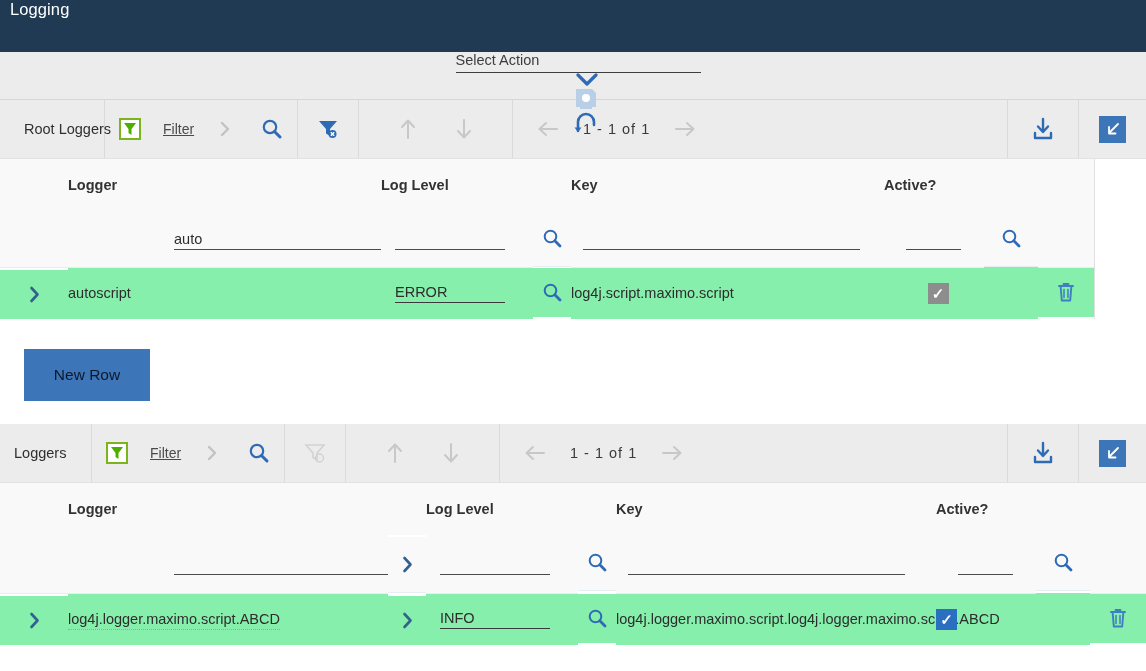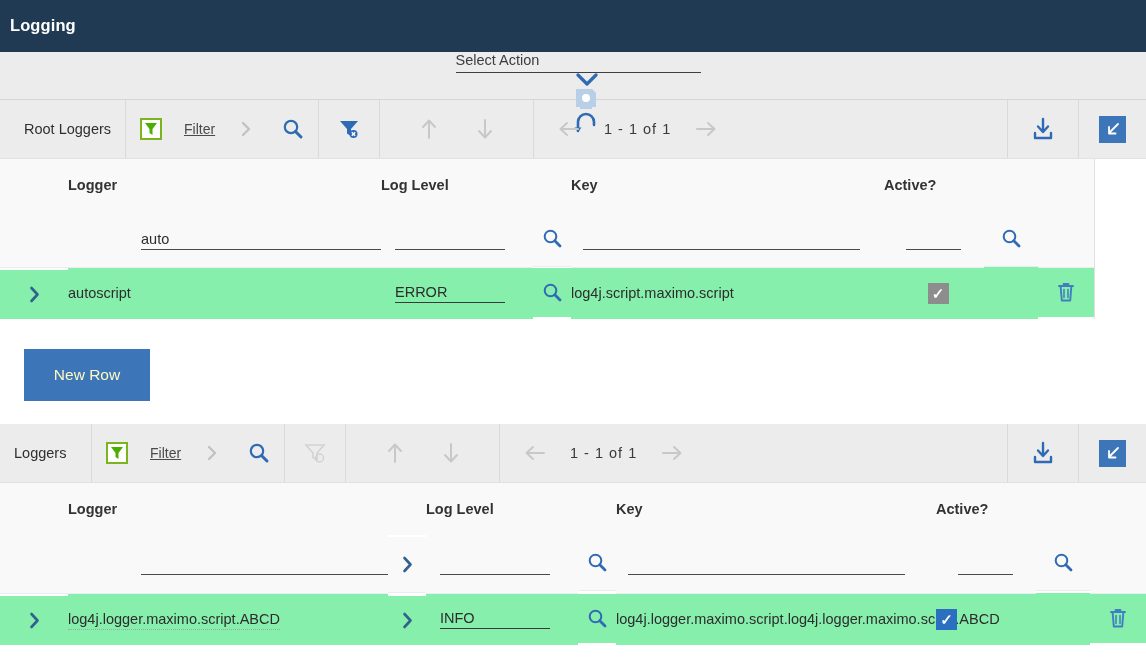--- a/index.html
+++ b/index.html
@@ -11,24 +11,24 @@
   }
 
   
   .app-header {
     height: 52px;
     background: #1f3a52;
     position: relative;
   }
   .app-title {
     position: absolute;
-    left: 10px; top: 16px;
+    left: 10px; top: 0px;
     color: #ffffff;
     font-size: 16.5px;
-    font-weight: bold;
+    font-weight: normal;
     letter-spacing: 0.1px;
   }
 
   
   .action-bar {
     height: 48px;
     background: #ececec;
     border-bottom: 1px solid #d6d6d6;
     display: flex;
     align-items: center;
@@ -163,21 +163,21 @@
   .fld {
     border-bottom: 1px solid #4a4a4a;
     height: 22px;
     font-size: 14.5px;
     color: #2d2d2d;
     display: flex;
     align-items: flex-end;
     padding-bottom: 2px;
     cursor: text;
   }
-  .fld-logger { width: 277px; margin-left: 73px; }
+  .fld-logger { width: 277px; margin-left: 106px; }
   .fld-level  { width: 110px; margin-left: 14px; }
   .fld-key    { width: 277px; margin-left: 12px; }
   .fld-active { width: 55px; margin-left: 22px; }
 
   .val-level {
     width: 110px; margin-left: 14px;
     border-bottom: 1px solid #3a3a3a;
     padding-bottom: 2px;
     font-size: 14.5px;
   }
@@ -213,21 +213,21 @@
     font-size: 15px;
     line-height: 1;
     font-weight: bold;
   }
 
   
   .newrow-wrap { padding: 30px 0 0 24px; height: 105px; background:#ffffff;}
   .newrow-btn {
     width: 126px; height: 52px;
     background: #3d76b8;
-    color: #fef9c3;
+    color: #0f172a;
     font-size: 15.5px;
     border: none;
     cursor: pointer;
     font-family: "Liberation Sans", sans-serif;
   }
 
   .sec1-wrap { border-right: 1px solid #e0e0e0; }
   .first-grid-bound { width: 1095px; }
 </style>
 </head>
@@ -255,21 +255,21 @@
     <svg width="26" height="24" viewBox="0 0 26 24">
       <path d="M5 20 V11 A8 8 0 0 1 21 11 V14" stroke="#2f6bb5" stroke-width="2.6" fill="none" stroke-linecap="round"></path>
       <path d="M1.5 16.5 L5 21 L8.5 16.5" fill="#2f6bb5"></path>
     </svg>
   </div>
 </div>
 
 <div class="section">
 
   <div class="toolbar">
-    <div class="tb-cell" style="width:126px;padding-left:24px;">
+    <div class="tb-cell" style="width:105px;padding-left:24px;">
       <span class="tb-label">Root Loggers</span>
     </div>
 
     <div class="tb-cell tb-filter" style="width:193px;">
       <span class="icon-btn">
         <svg width="22" height="22" viewBox="0 0 22 22">
           <rect x="1" y="1" width="20" height="20" fill="#ffffff" stroke="#7ab51d" stroke-width="2"></rect>
           <path d="M5 5 H17 L12.5 11 V17 L9.5 15 V11 Z" fill="#4caf00"></path>
         </svg>
       </span>

